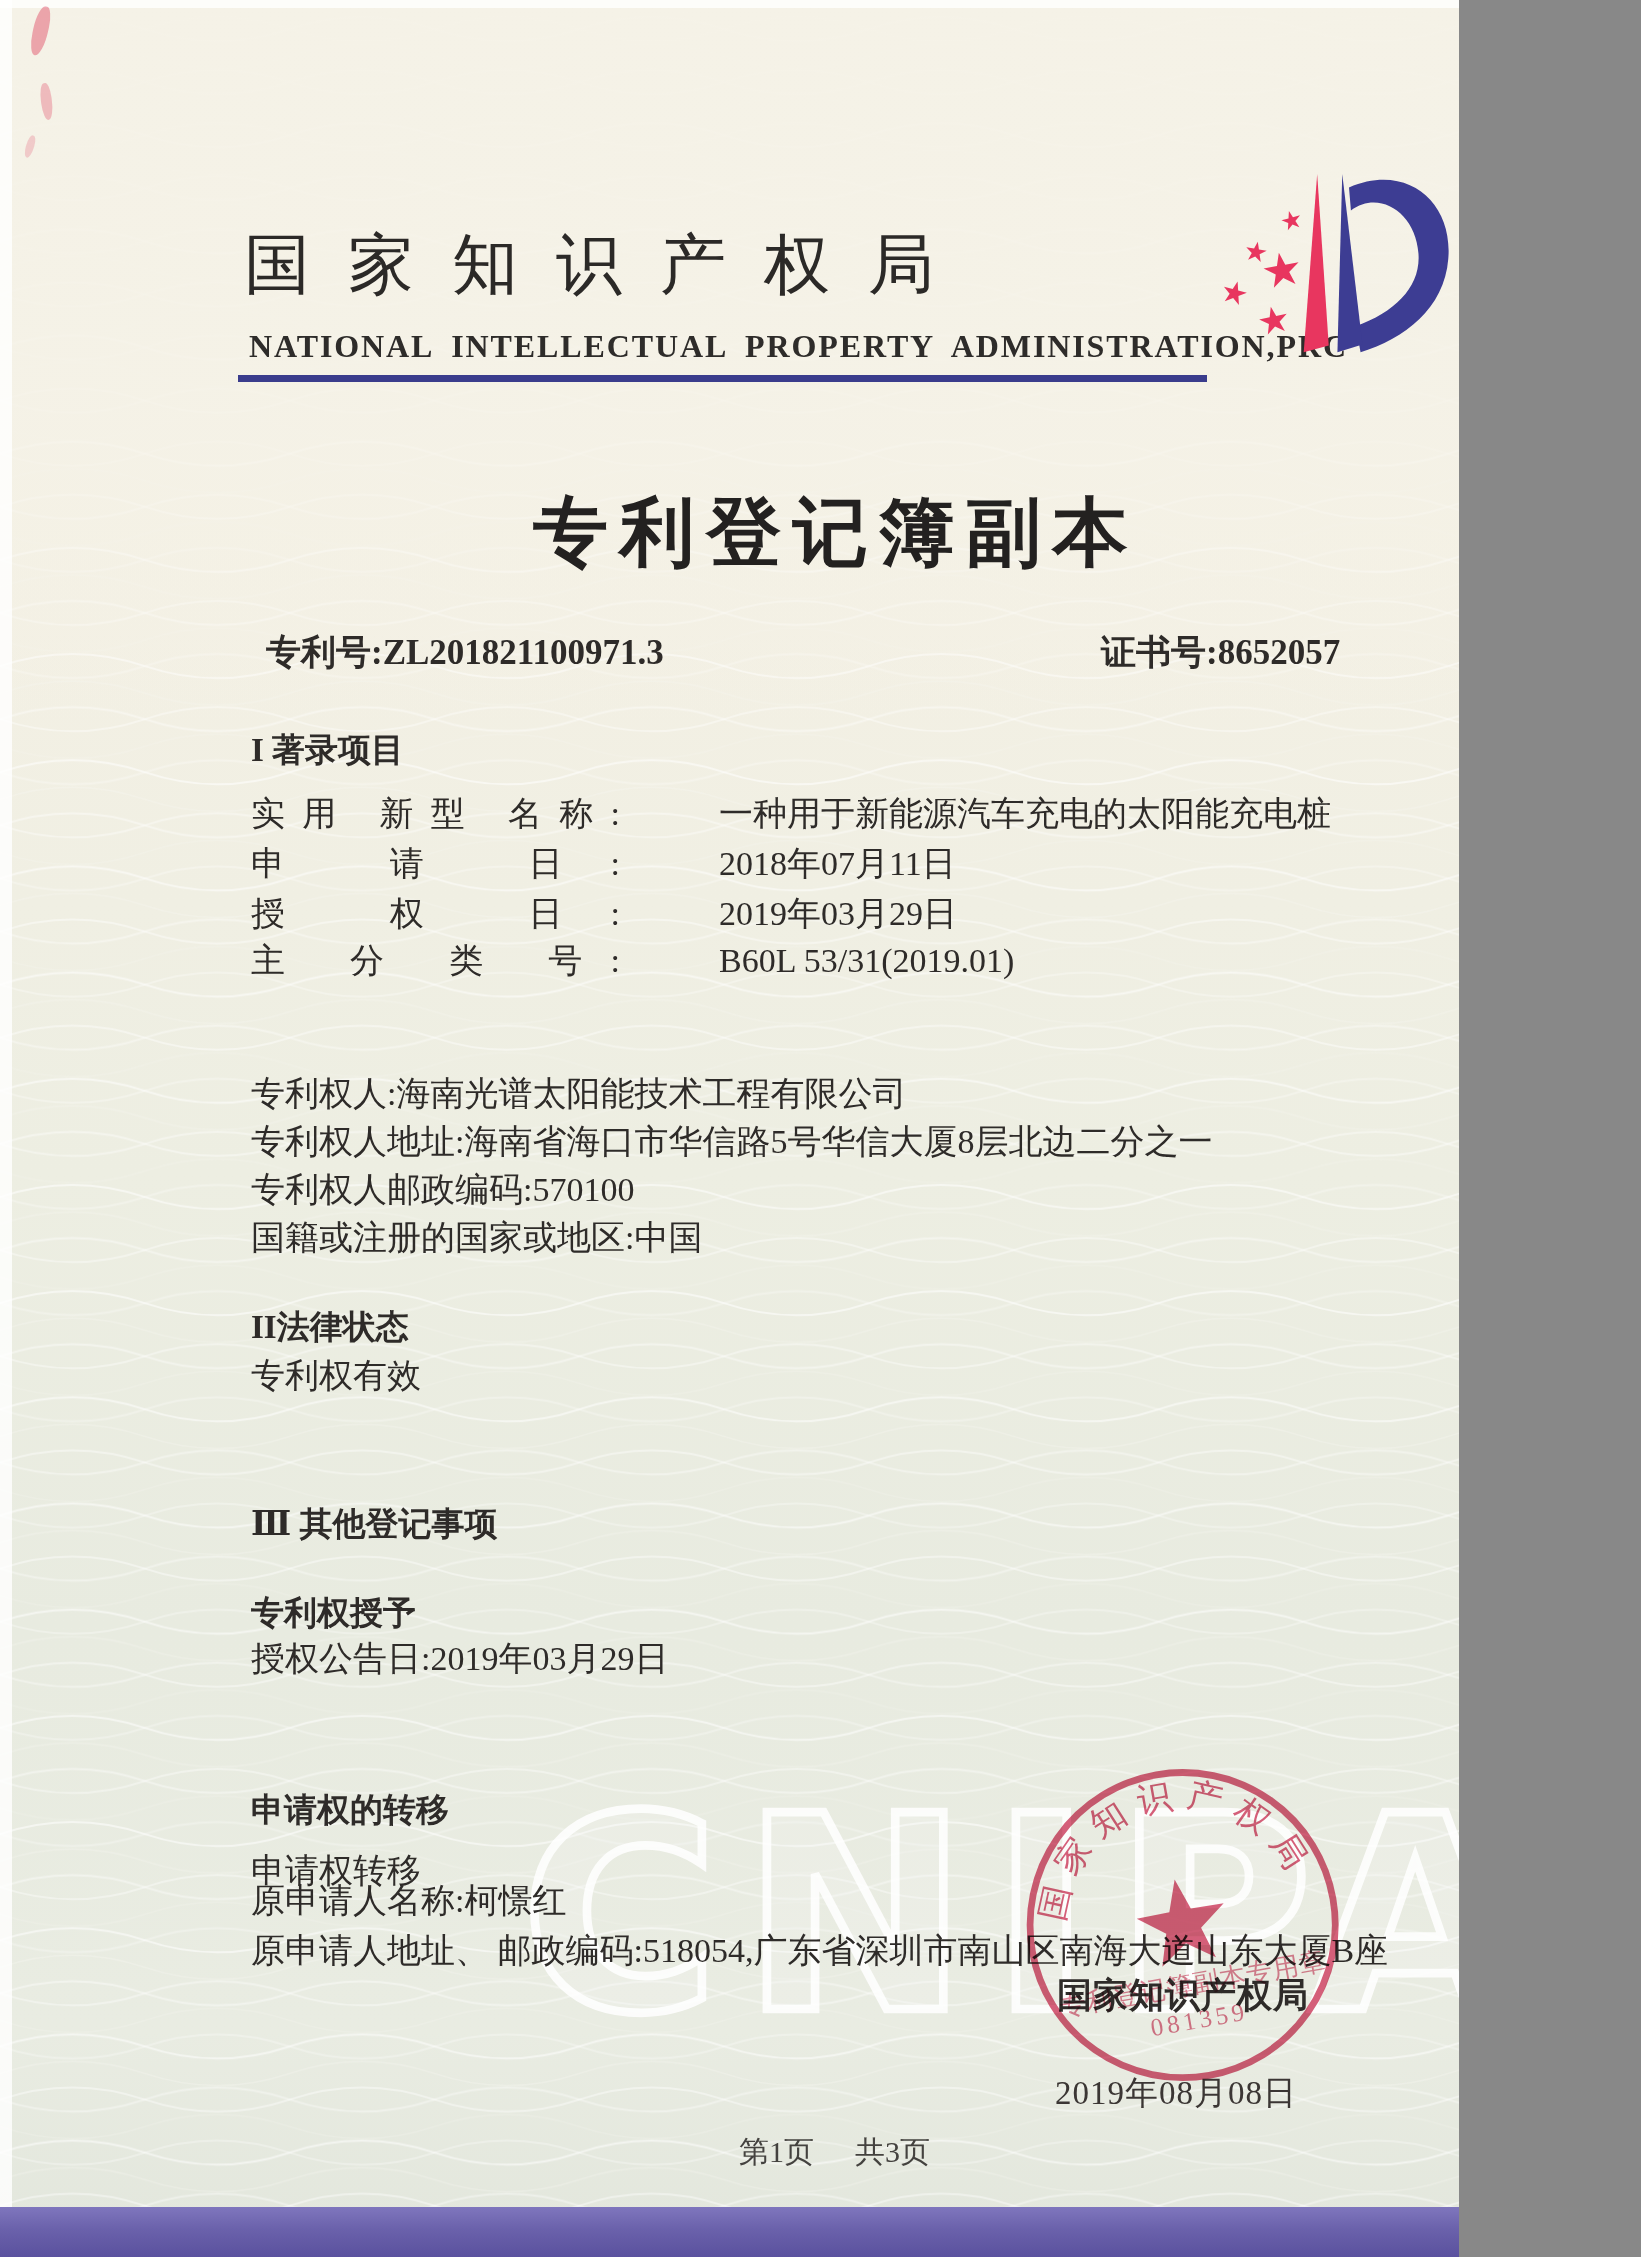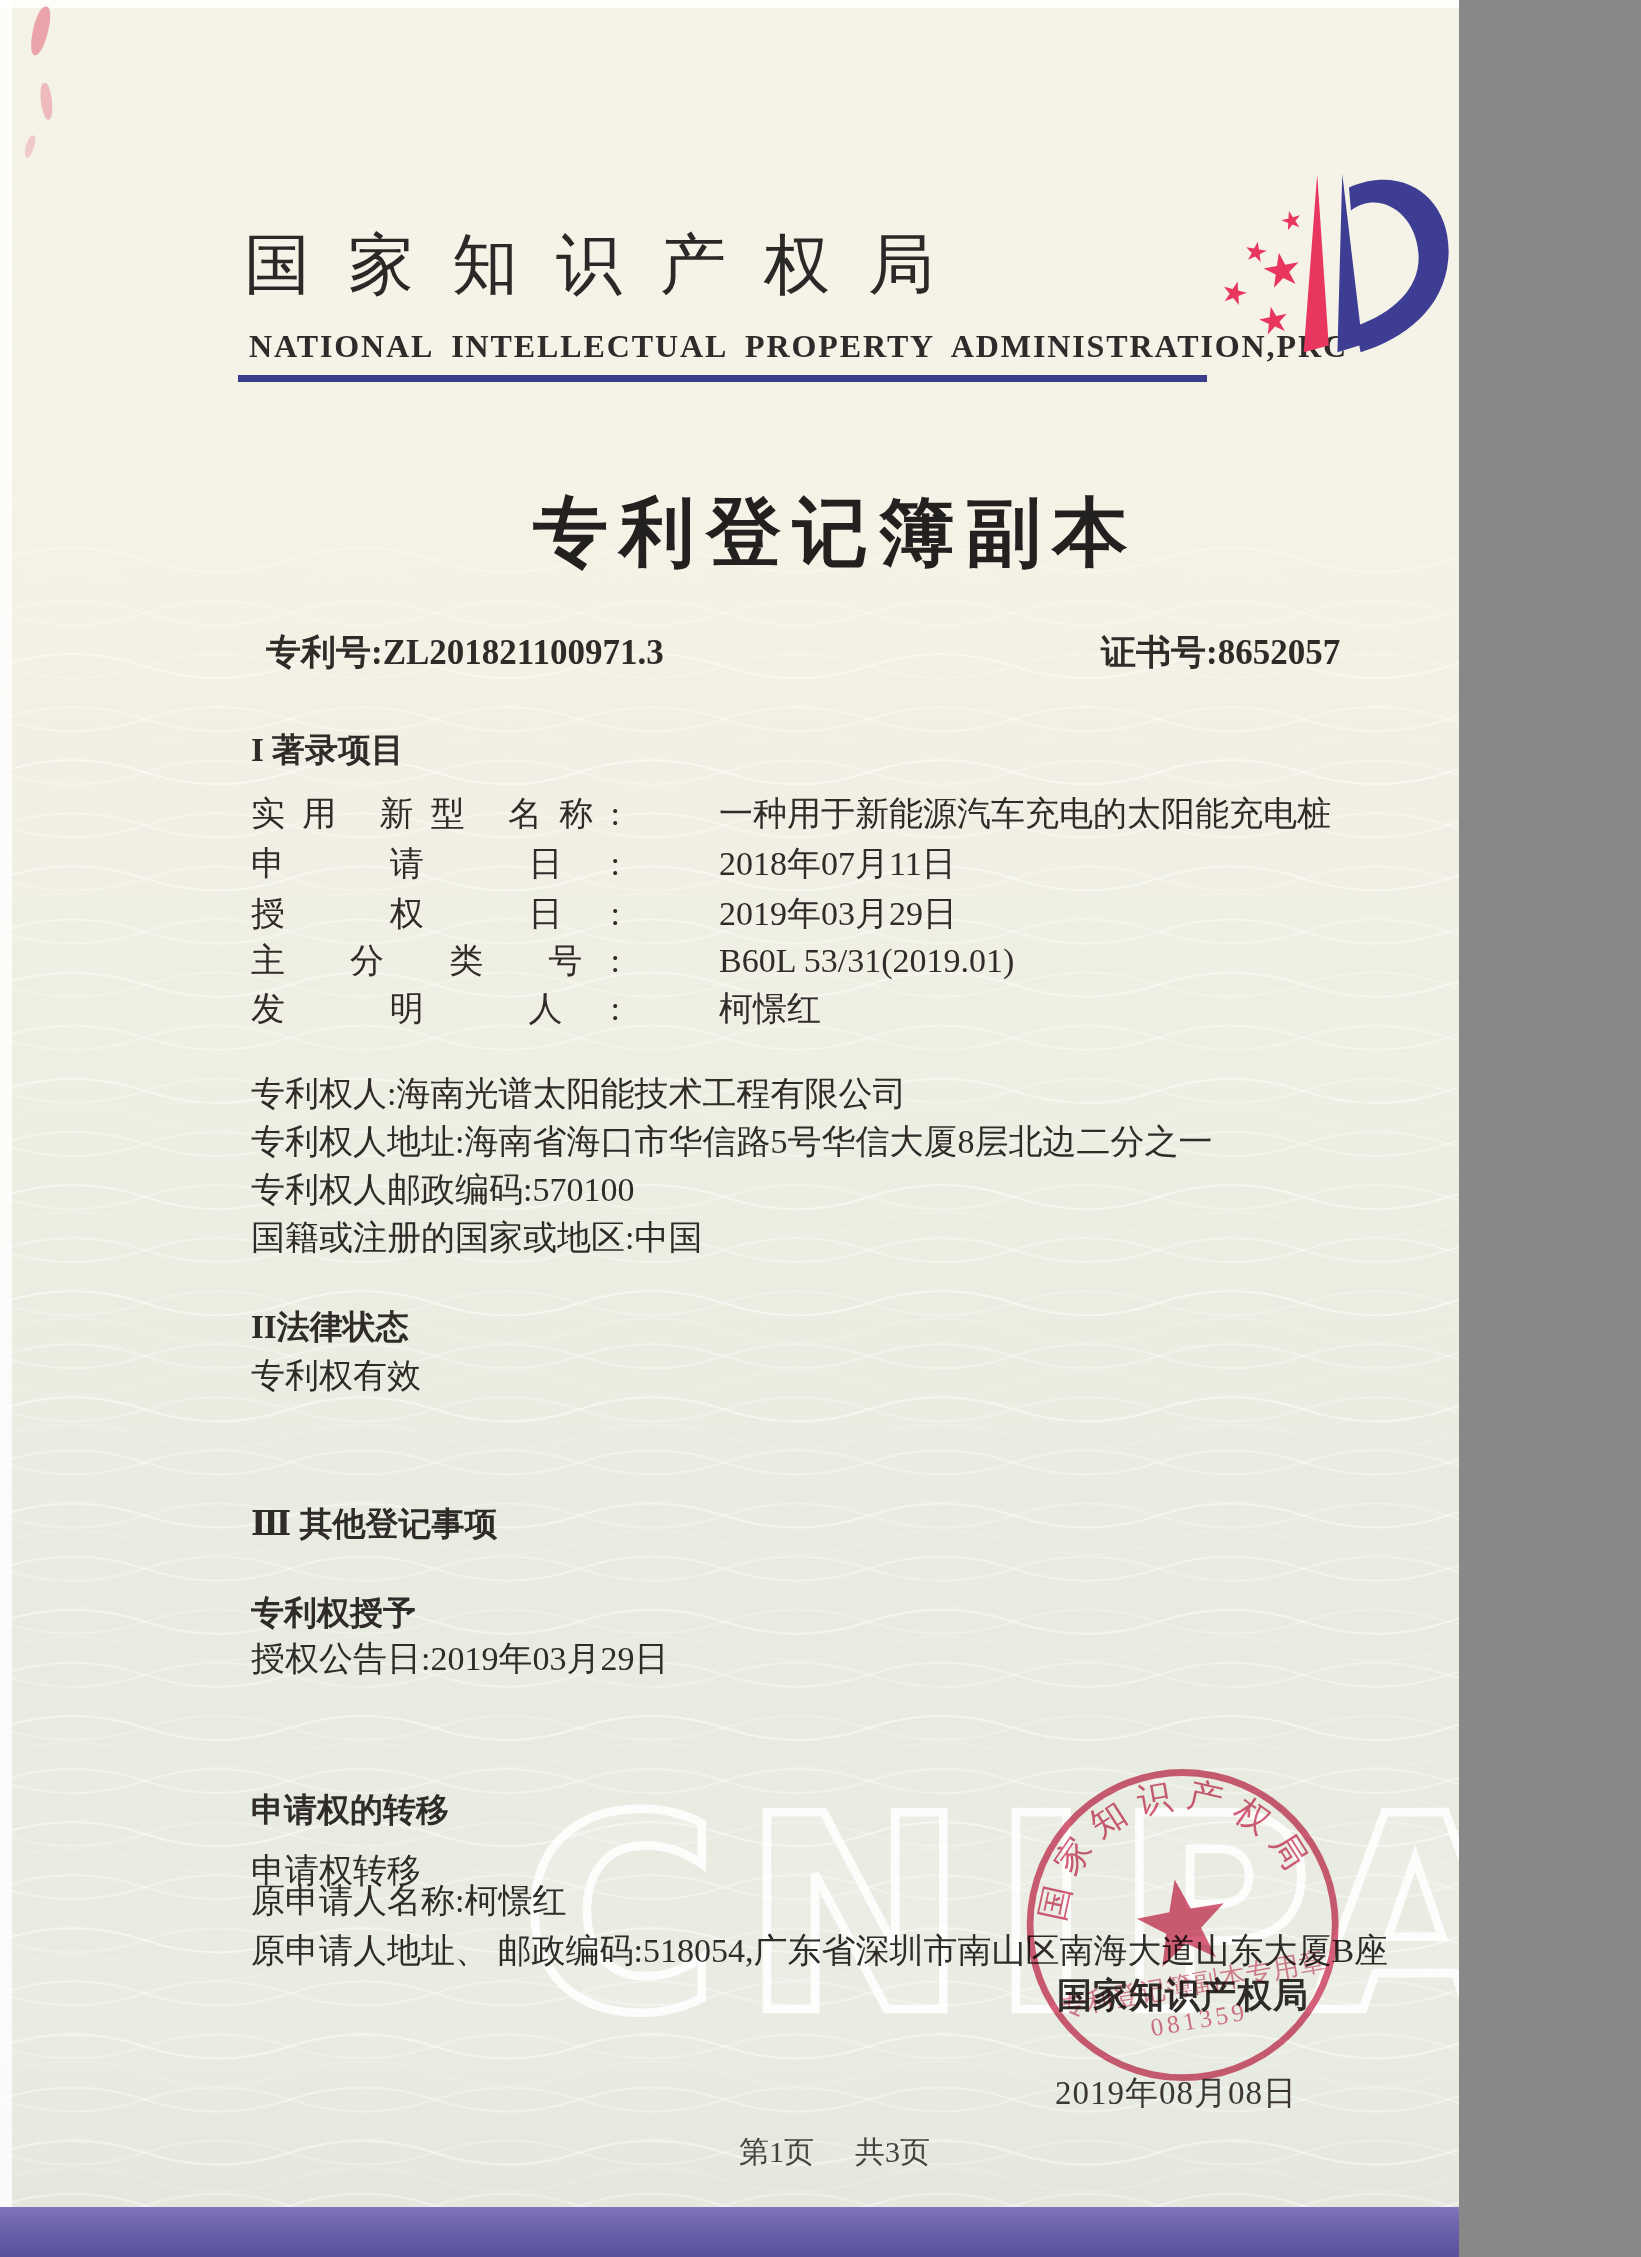--- a/index.html
+++ b/index.html
@@ -91,24 +91,20 @@
     <span class="val">2018年07月11日</span>
   </div>
   <div class="abs cn row" style="top:894px;">
     <span class="lbl">授 权 日:</span>
     <span class="val">2019年03月29日</span>
   </div>
   <div class="abs cn row" style="top:941px;">
     <span class="lbl">主 分 类 号:</span>
     <span class="val">B60L 53/31(2019.01)</span>
   </div>
-  <div class="abs cn row" style="top:989px;">
-    <span class="lbl">发 明 人:</span>
-    <span class="val">柯憬红</span>
-  </div>
 
   <div class="abs cn bodytext" style="left:251px;top:1074px;text-align:right;">专利权人:海南光谱太阳能技术工程有限公司</div>
   <div class="abs cn bodytext" style="left:251px;top:1122px;">专利权人地址:海南省海口市华信路5号华信大厦8层北边二分之一</div>
   <div class="abs cn bodytext" style="left:251px;top:1170px;">专利权人邮政编码:570100</div>
   <div class="abs cn bodytext" style="left:251px;top:1218px;">国籍或注册的国家或地区:中国</div>
 
   <div class="abs cn heading" style="left:251px;top:1305px;">II法律状态</div>
   <div class="abs cn bodytext" style="left:251px;top:1356px;">专利权有效</div>
 
   <div class="abs cn heading" style="left:251px;top:1502px;">Ⅲ 其他登记事项</div>

